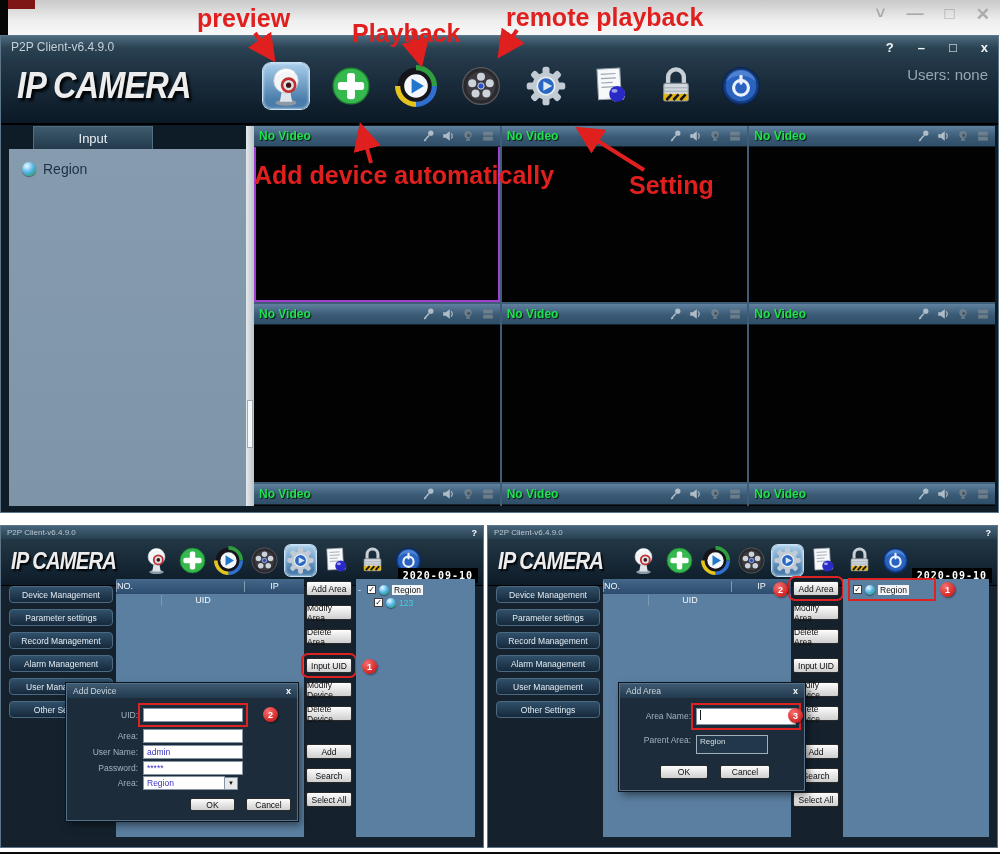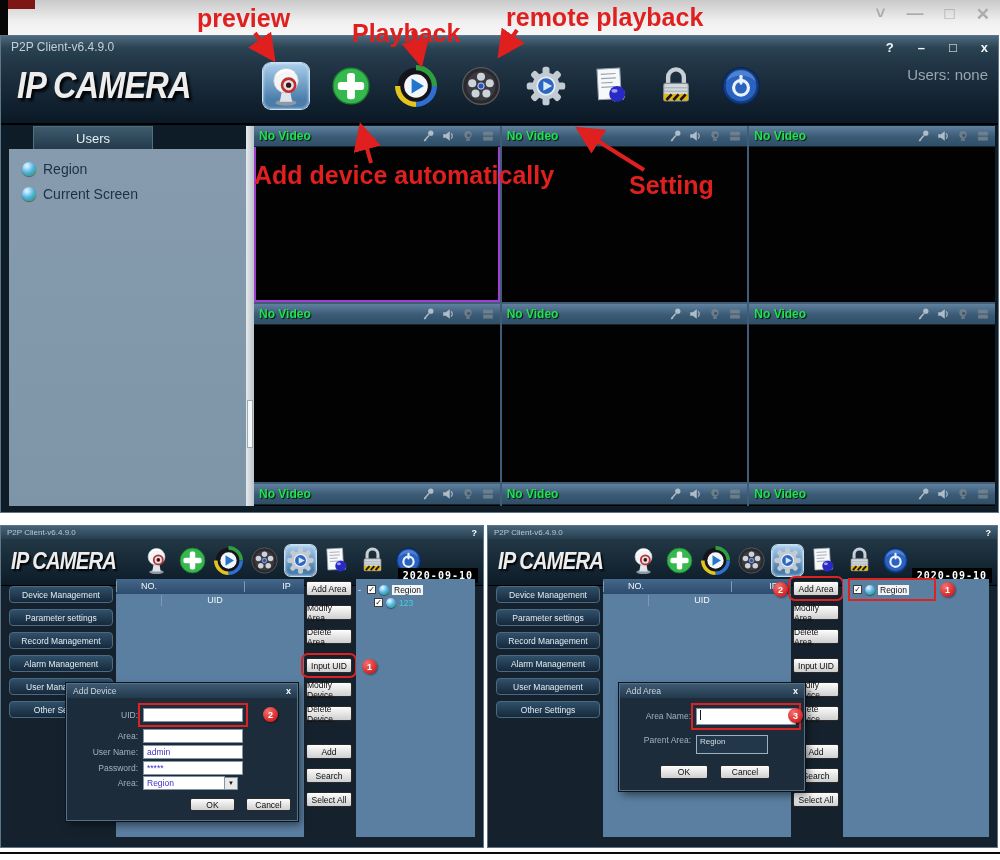--- a/index.html
+++ b/index.html
@@ -95,21 +95,21 @@
 
   .navcol { position:absolute; left:8px; top:60px; width:104px; bottom:8px; }
   .navbtn { position:absolute; left:0; width:104px; height:17px;
     background:linear-gradient(#30506a, #16293b); border:1px solid #4a6a84; border-radius:4px;
     color:#e3ecf3; font-size:8.5px; font-family:"Liberation Sans",sans-serif;
     display:flex; align-items:center; justify-content:center; cursor:default; }
 
   .table { position:absolute; left:115px; top:53px; width:188px; bottom:10px; background:#5b7fa1; }
   .thead { display:flex; height:15px; background:linear-gradient(#44678a, #2d4c6e);
     color:#f2f6f9; font-size:9px; align-items:center; }
-  .thc { border-left:1px solid #7e99b0; height:11px; line-height:11px; padding-left:24px; }
+  .thc { border-left:1px solid #7e99b0; height:11px; line-height:11px; padding-left:0; }
   .thc:nth-child(1){ width:24%; }
   .thc:nth-child(2){ width:44%; text-align:center;margin-top:28px; }
   .thc:nth-child(3){ width:32%; text-align:center; }
 
   .actions { position:absolute; left:303px; top:53px; width:50px; bottom:10px; }
   .gbtn { position:absolute; left:2px; width:46px; height:15px;
     background:linear-gradient(#fdfdfd, #cfcfcf); border:1px solid #2a2a2a; border-radius:2px;
     color:#0c0c0c; font-size:8.5px; font-family:"Liberation Sans",sans-serif;
     display:flex; align-items:center; justify-content:center; box-shadow:inset 0 1px 0 #fff; cursor:default; }
 
@@ -290,29 +290,25 @@
             <circle cx="24" cy="24" r="17.5" fill="#2a62c0"></circle>
             <path d="M7 19 a17.5 17.5 0 0 1 34 0 a24 24 0 0 0 -34 0" fill="#5b8edc" opacity="0.7"></path>
             <circle cx="24" cy="26" r="8.5" fill="none" stroke="#eaf2fc" stroke-width="3.6"></circle>
             <rect x="22.2" y="11" width="3.6" height="11.5" rx="1.8" fill="#eaf2fc"></rect>
           </svg>
         </div>
       </div>
     <div class="users">Users: none</div>
   </div>
   <div class="sidebar">
-    <div class="tab">Users</div>
+    <div class="tab">Input</div>
     <div class="sbody">
       <div class="trow">
         <span class="globe"></span>
         <span>Region</span>
-      </div>
-      <div class="trow">
-        <span class="globe"></span>
-        <span>Current Screen</span>
       </div>
     </div>
   </div>
   <div class="splitter"></div>
   <div class="vgrid">
       <div class="vcell sel">
         <div class="vhead">
           <span class="nv">No Video</span>
           <span class="vicons">
             <span>

